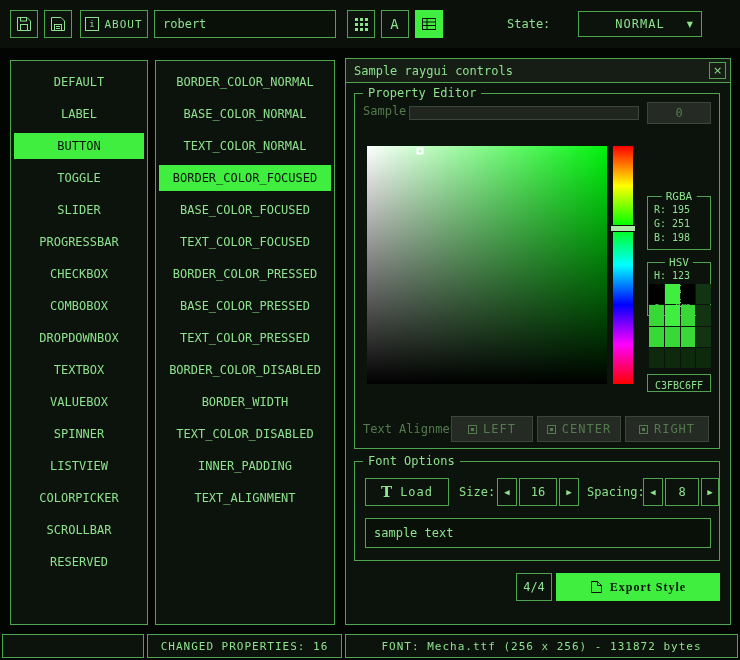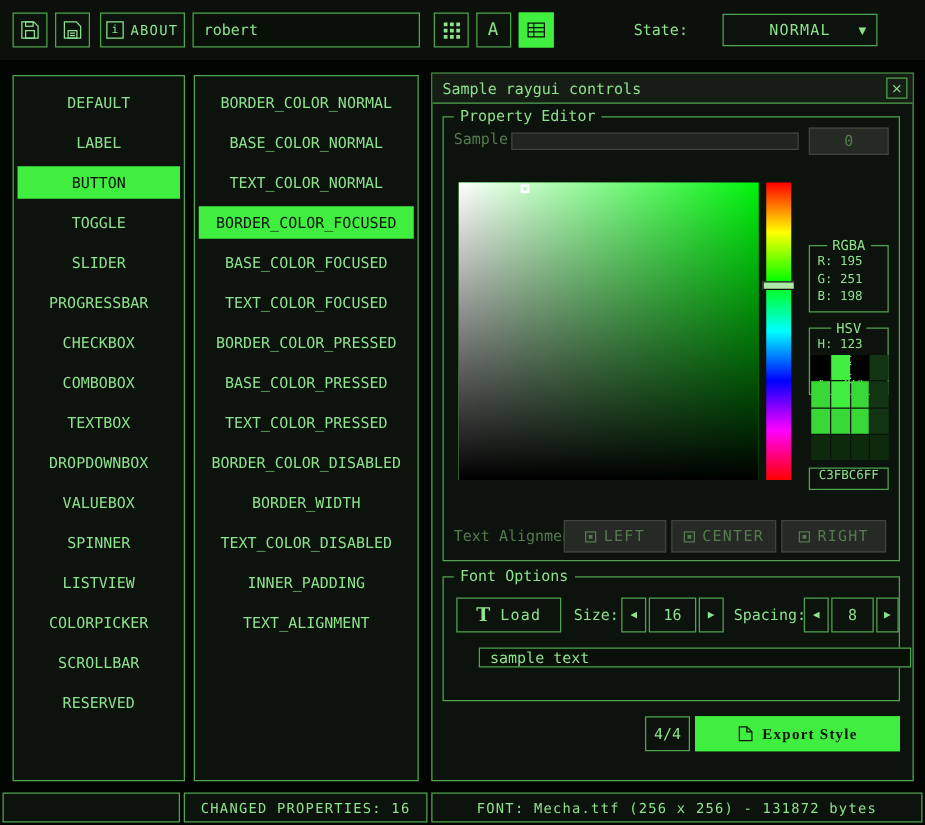--- a/index.html
+++ b/index.html
@@ -82,21 +82,21 @@
   .hue-bar {
     position:absolute; cursor:pointer;
     background:linear-gradient(to bottom,#f00 0%,#ff0 16.7%,#0f0 33.3%,#0ff 50%,#00f 66.7%,#f0f 83.3%,#f00 100%);
   }
   .hue-handle { position:absolute; left:-3px; right:-3px; top:33%; height:7px; background:#aee8a6; border:1px solid #0c120c; }
 
   .mini-group { position:absolute; border:1px solid var(--border); padding-top:6px;margin-top:46px; }
   .mini-row { display:flex; gap:6px; padding-left:6px; font-size:10px; line-height:14px; }
 
   .swatch-grid { position:absolute; display:grid; grid-template-columns:repeat(4,1fr); grid-auto-rows:1fr; gap:1px; }
-  .hexbox { position:absolute; border:1px solid var(--border); display:flex; align-items:flex-start; justify-content:center; font-size:10px; }
+  .hexbox { position:absolute; border:1px solid var(--border); display:flex; align-items:flex-end; justify-content:center; font-size:10px; }
 
   .btn {
     position:absolute; border:1px solid var(--border); background:var(--panel); color:var(--text);
     display:flex; align-items:center; justify-content:center;
     font-size:12px; font-family:inherit; cursor:pointer; letter-spacing:1px;
   }
   .btn.disabled { background:var(--disabled_bg); border-color:var(--disabled_border); color:var(--dim); }
   .btn.export { background:var(--accent); border-color:var(--accent); color:var(--accent_dark); gap:7px; font-weight:bold;font-family:Liberation Serif, serif; }
   .align-ico { width:9px; height:9px; border:1px solid currentColor; margin-right:6px; display:inline-flex; align-items:center; justify-content:center; }
   .align-ico::after { content:""; width:3px; height:3px; background:currentColor; }
@@ -166,22 +166,22 @@
 
 <div class="list" style="left:10px;top:60px;width:138px;height:565px">
     <div class="list-item">DEFAULT</div>
     <div class="list-item">LABEL</div>
     <div class="list-item selected">BUTTON</div>
     <div class="list-item">TOGGLE</div>
     <div class="list-item">SLIDER</div>
     <div class="list-item">PROGRESSBAR</div>
     <div class="list-item">CHECKBOX</div>
     <div class="list-item">COMBOBOX</div>
+    <div class="list-item">DROPDOWNBOX</div>
     <div class="list-item">TEXTBOX</div>
-    <div class="list-item">DROPDOWNBOX</div>
     <div class="list-item">VALUEBOX</div>
     <div class="list-item">SPINNER</div>
     <div class="list-item">LISTVIEW</div>
     <div class="list-item">COLORPICKER</div>
     <div class="list-item">SCROLLBAR</div>
     <div class="list-item">RESERVED</div>
   </div>
 
 <div class="list" style="left:155px;top:60px;width:180px;height:565px">
     <div class="list-item">BORDER_COLOR_NORMAL</div>
@@ -307,21 +307,21 @@
     </div>
     <button class="btn arrow-btn glyph" style="left:204px;top:16px;width:20px;height:28px">▶</button>
 
     <span class="abs-label" style="left:232px;top:23px">Spacing:</span>
     <button class="btn arrow-btn glyph" style="left:288px;top:16px;width:20px;height:28px">◀</button>
     <div class="valbox" style="left:310px;top:16px;width:34px;height:28px">
       <span>8</span>
     </div>
     <button class="btn arrow-btn glyph" style="left:346px;top:16px;width:18px;height:28px">▶</button>
 
-    <input class="text-input" style="left: 28px; top: 56px; width: 346px; height: 16px;" value="sample text">
+    <input class="text-input" style="left: 10px; top: 56px; width: 346px; height: 30px;" value="sample text">
   </div>
 
   <div class="valbox" style="left:170px;top:514px;width:36px;height:28px">
     <span>4/4</span>
   </div>
   <button class="btn export" style="left:210px;top:514px;width:164px;height:28px">
     <svg width="13" height="14" viewBox="0 0 13 14" fill="none" stroke="currentColor">
       <path d="M1.5 1.5 h6 l4 4 v7 h-10 z"></path>
       <path d="M7.5 1.5 v4 h4"></path>
     </svg>

